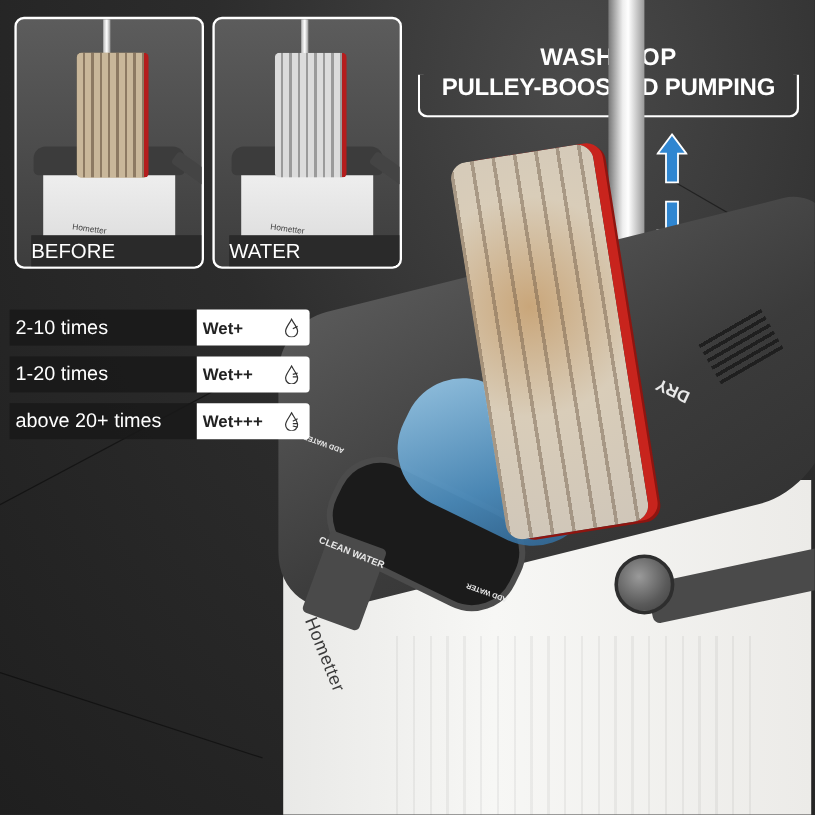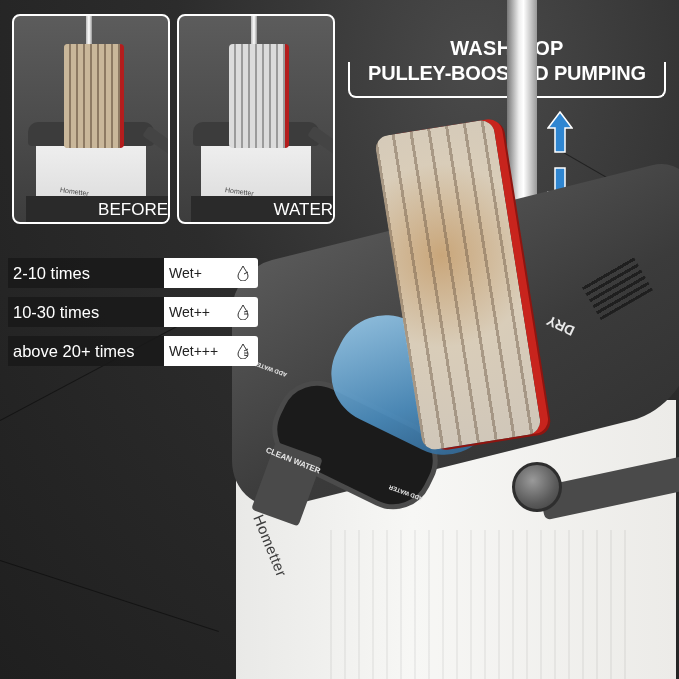--- a/index.html
+++ b/index.html
@@ -11,33 +11,33 @@
   .crack{position:absolute;height:1px;background:rgba(0,0,0,.45);transform-origin:left center;}
   
   .headline{position:absolute;left:344px;top:36px;width:326px;text-align:center;color:#fff;font-weight:bold;}
   .headline .l1{font-size:20px;letter-spacing:.3px;line-height:24px;}
   .headline .l2{font-size:20px;line-height:26px;letter-spacing:-.2px;}
   .headline .bracket{position:absolute;left:4px;right:4px;top:26px;height:34px;border:2px solid #fff;border-top:none;border-radius:0 0 8px 8px;}
   
   .arrow{position:absolute;left:547px;width:26px;}
   
   .panel{position:absolute;top:14px;width:154px;height:206px;border:2px solid #fff;border-radius:8px;overflow:hidden;background:linear-gradient(180deg,#5c5c5c,#3d3d3d);}
-  .panel .caption{position:absolute;left:12px;right:0;bottom:0;height:26px;background:#2a2a2a;color:#fff;font-size:17px;text-align:right;line-height:27px;}
+  .panel .caption{position:absolute;left:12px;right:0;bottom:0;height:26px;background:#2a2a2a;color:#fff;font-size:17px;text-align:left;line-height:27px;}
   .mini-bucket{position:absolute;left:22px;top:108px;width:110px;height:86px;background:linear-gradient(180deg,#f4f4f4,#dcdcdc);border-radius:6px 6px 2px 2px;}
   .mini-lid{position:absolute;left:14px;top:106px;width:126px;height:24px;background:#3c3c3c;border-radius:10px 10px 4px 4px;}
   .mini-pad{position:absolute;left:50px;top:28px;width:56px;height:104px;border-radius:4px;border-right:4px solid #b41d1d;}
   .mini-pad.dirty{background:repeating-linear-gradient(90deg,#c9b79a 0 5px,#8d7a63 5px 7px),#b59c74;}
   .mini-pad.clean{background:repeating-linear-gradient(90deg,#dcdcdc 0 5px,#9b9b9b 5px 7px);}
   .mini-pole{position:absolute;left:72px;top:0;width:6px;height:30px;background:linear-gradient(90deg,#bbb,#fff,#999);}
   .mini-handle{position:absolute;left:128px;top:120px;width:40px;height:12px;background:#444;transform:rotate(35deg);border-radius:3px;}
   .mini-brand{position:absolute;left:46px;top:172px;font-size:7px;color:#444;transform:rotate(8deg);}
   
   .row{position:absolute;left:8px;height:30px;}
   .row .lab{position:absolute;left:0;top:0;height:30px;width:156px;background:rgba(25,25,25,.85);color:#fff;font-size:16.5px;line-height:30px;padding-left:5px;box-sizing:border-box;}
-  .row .val{position:absolute;left:156px;top:0;height:30px;width:94px;background:#fff;border-radius:0 3px 3px 0;color:#222;font-size:14px;line-height:30px;padding-left:5px;box-sizing:border-box;}
+  .row .val{position:absolute;left:156px;top:0;height:30px;width:94px;background:#fff;border-radius:0 3px 3px 0;color:#222;font-size:14px;line-height:30px;padding-left:5px;box-sizing:border-box;font-weight:bold;}
   .row .drop{position:absolute;right:8px;top:7px;width:14px;height:16px;}
   
   .bucket-body{position:absolute;left:236px;top:400px;width:440px;height:290px;background:linear-gradient(90deg,#e9e9e7 0%,#f7f7f5 40%,#ecebe8 100%);border-radius:30px 0 0 0;}
   .ribs{position:absolute;left:330px;top:530px;width:300px;height:160px;background:repeating-linear-gradient(90deg,rgba(0,0,0,.05) 0 2px,transparent 2px 14px);}
   .lid{position:absolute;left:232px;top:270px;width:460px;height:250px;background:linear-gradient(160deg,#5a5a5a,#3b3b3b 60%,#333);border-radius:40px 40px 60px 60px;transform:skewY(-14deg);transform-origin:left top;}
   .slot{position:absolute;left:270px;top:400px;width:160px;height:80px;background:#1b1b1b;border-radius:40px;transform:rotate(26deg);border:5px solid #4b4b4b;}
   .tray{position:absolute;left:330px;top:330px;width:170px;height:110px;background:linear-gradient(135deg,#9fd0f0,#4c8fc1 60%,#2b5f8c);border-radius:50px;transform:rotate(26deg);opacity:.9;}
   .pad{position:absolute;left:398px;top:126px;width:120px;height:318px;border-radius:14px;transform:rotate(-9deg);
       background:
         repeating-linear-gradient(90deg,rgba(110,90,70,.45) 0 3px,transparent 3px 18px),
@@ -114,21 +114,21 @@
     <div class="lab">2-10 times</div>
     <div class="val">
       <span>Wet+</span>
       <svg class="drop" viewBox="0 0 14 16">
           <path d="M7 1 C5 5 2 8 2 11 a5 5 0 0 0 10 0 C12 8 9 5 7 1Z" fill="none" stroke="#333" stroke-width="1"></path>
           <path d="M8 9 L12 7" stroke="#333" stroke-width="1"></path>
         </svg>
     </div>
   </div>
   <div class="row" style="top:297px;">
-    <div class="lab">10-30 times</div>
+    <div class="lab">1-20 times</div>
     <div class="val">
       <span>Wet++</span>
       <svg class="drop" viewBox="0 0 14 16">
           <path d="M7 1 C5 5 2 8 2 11 a5 5 0 0 0 10 0 C12 8 9 5 7 1Z" fill="none" stroke="#333" stroke-width="1"></path>
           <path d="M8 8 L12 7 M8 10 L12 10" stroke="#333" stroke-width="1"></path>
         </svg>
     </div>
   </div>
   <div class="row" style="top:336px;">
     <div class="lab">above 20+ times</div>

